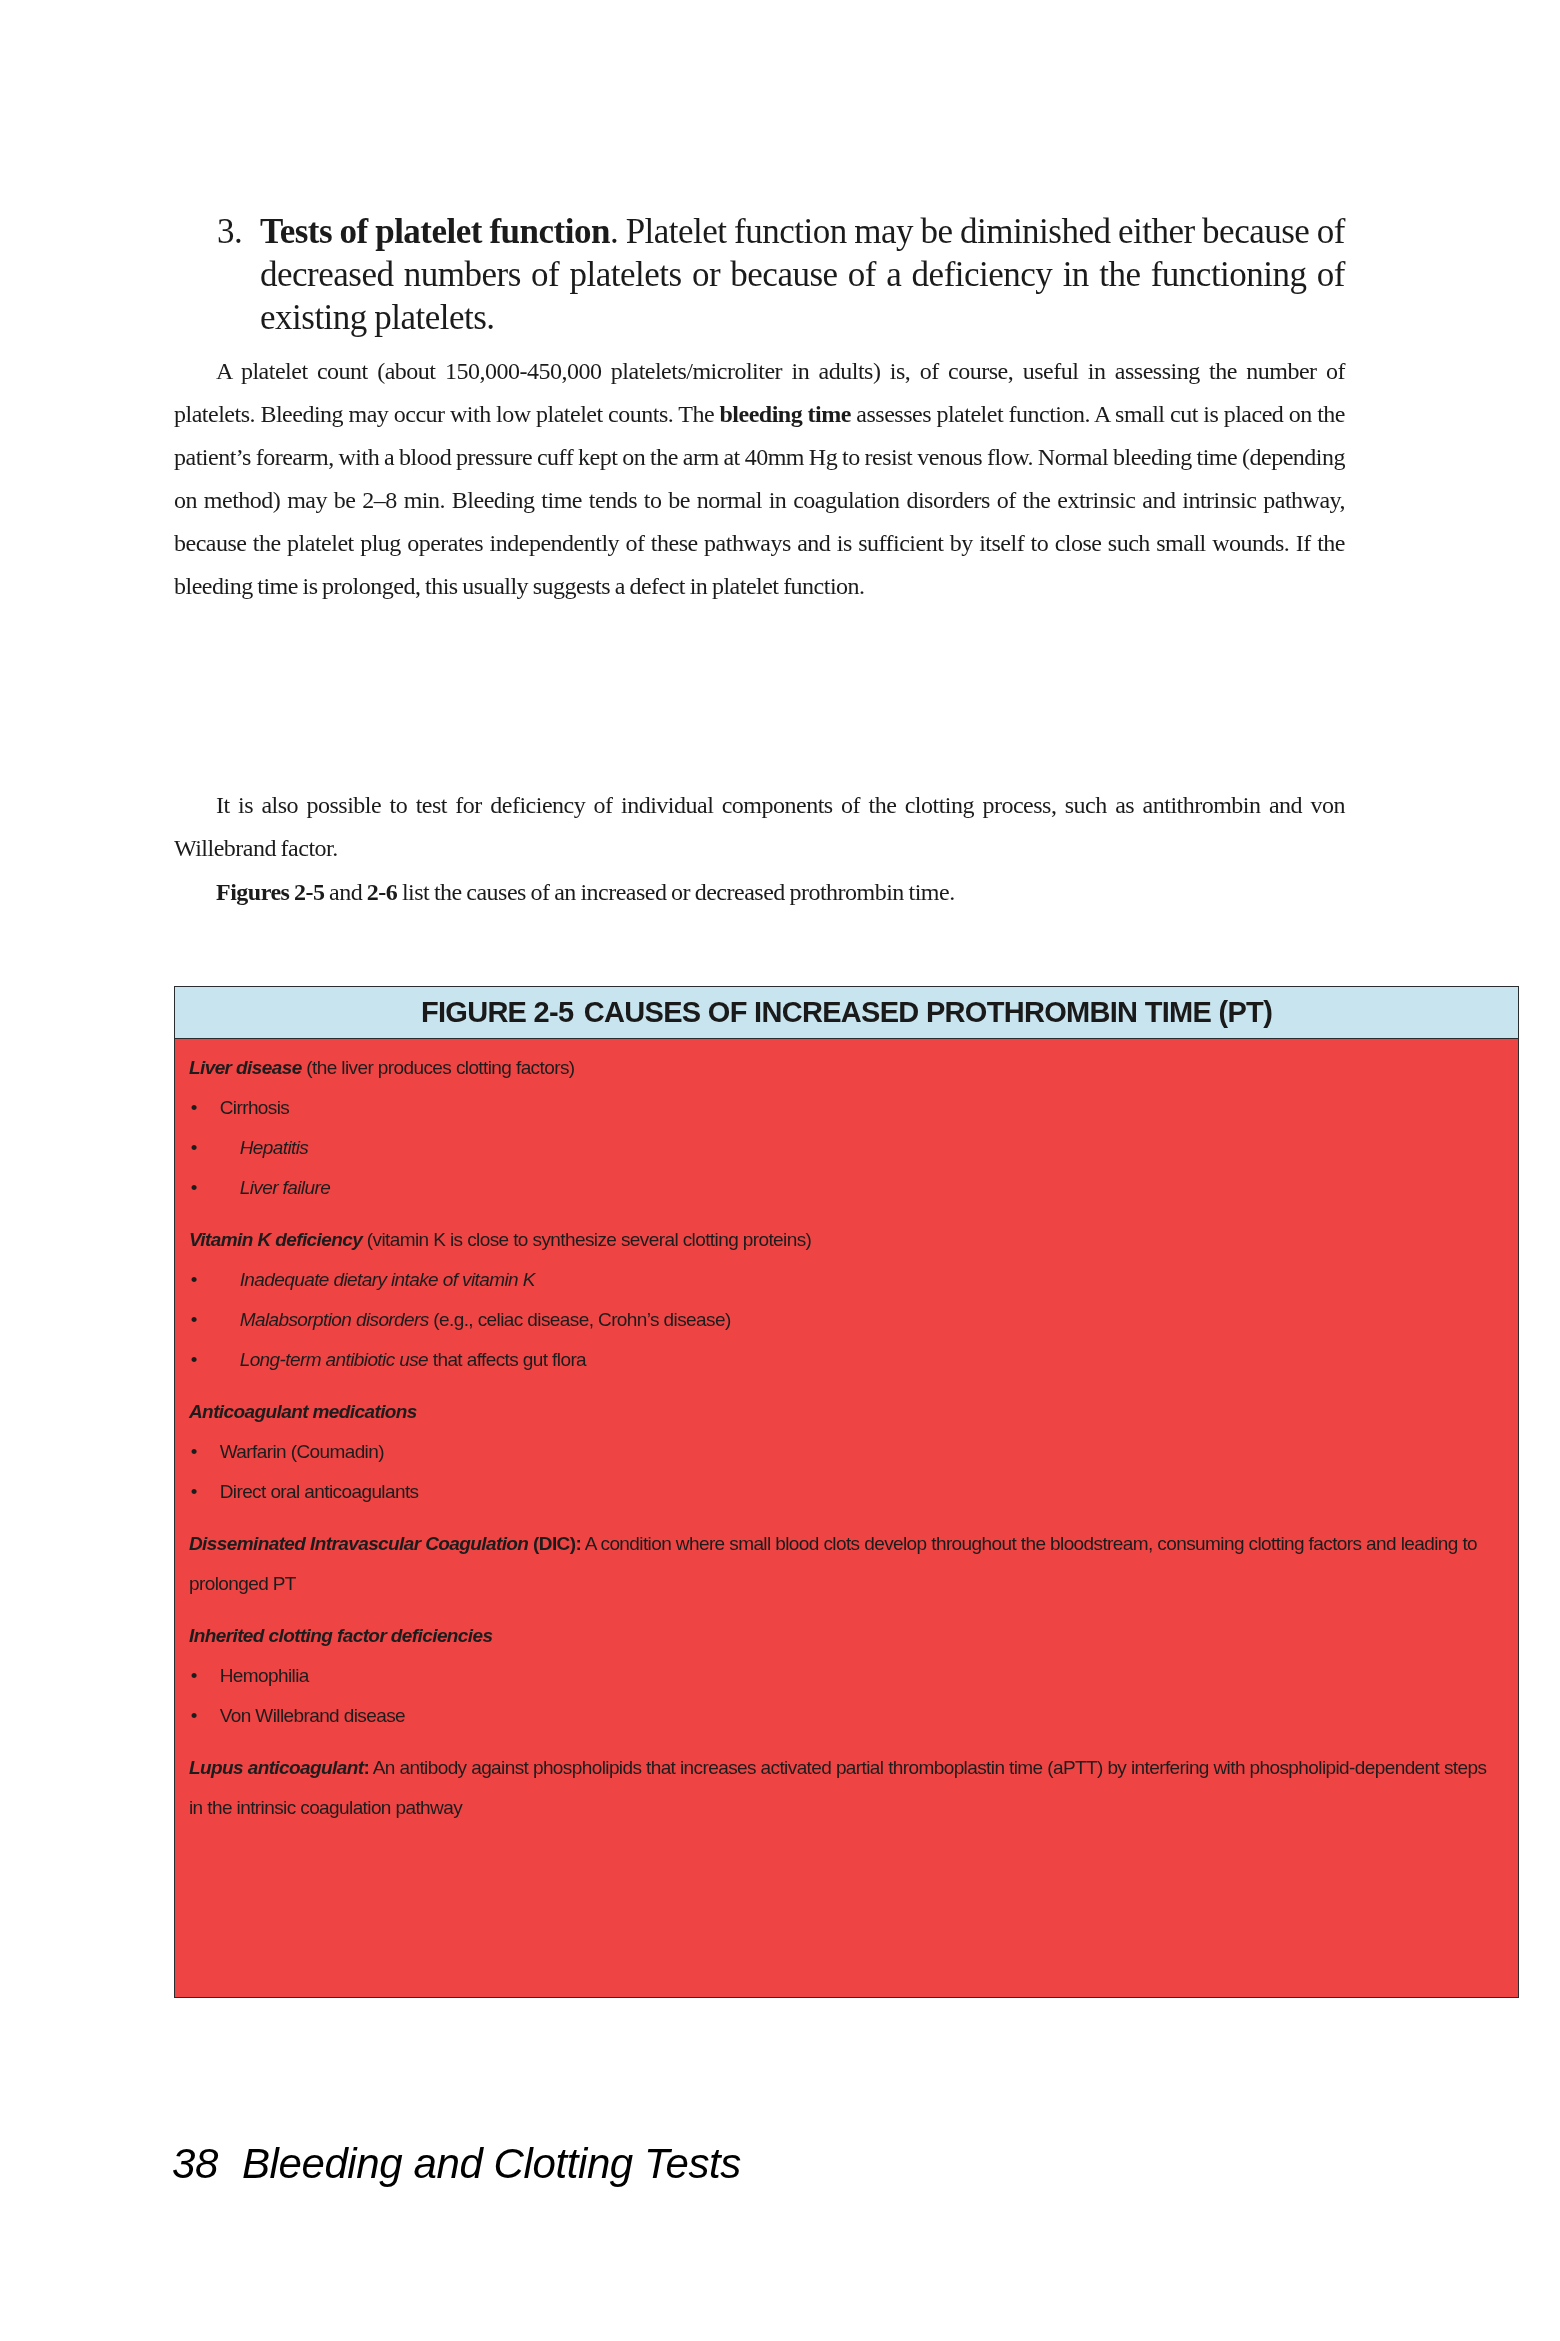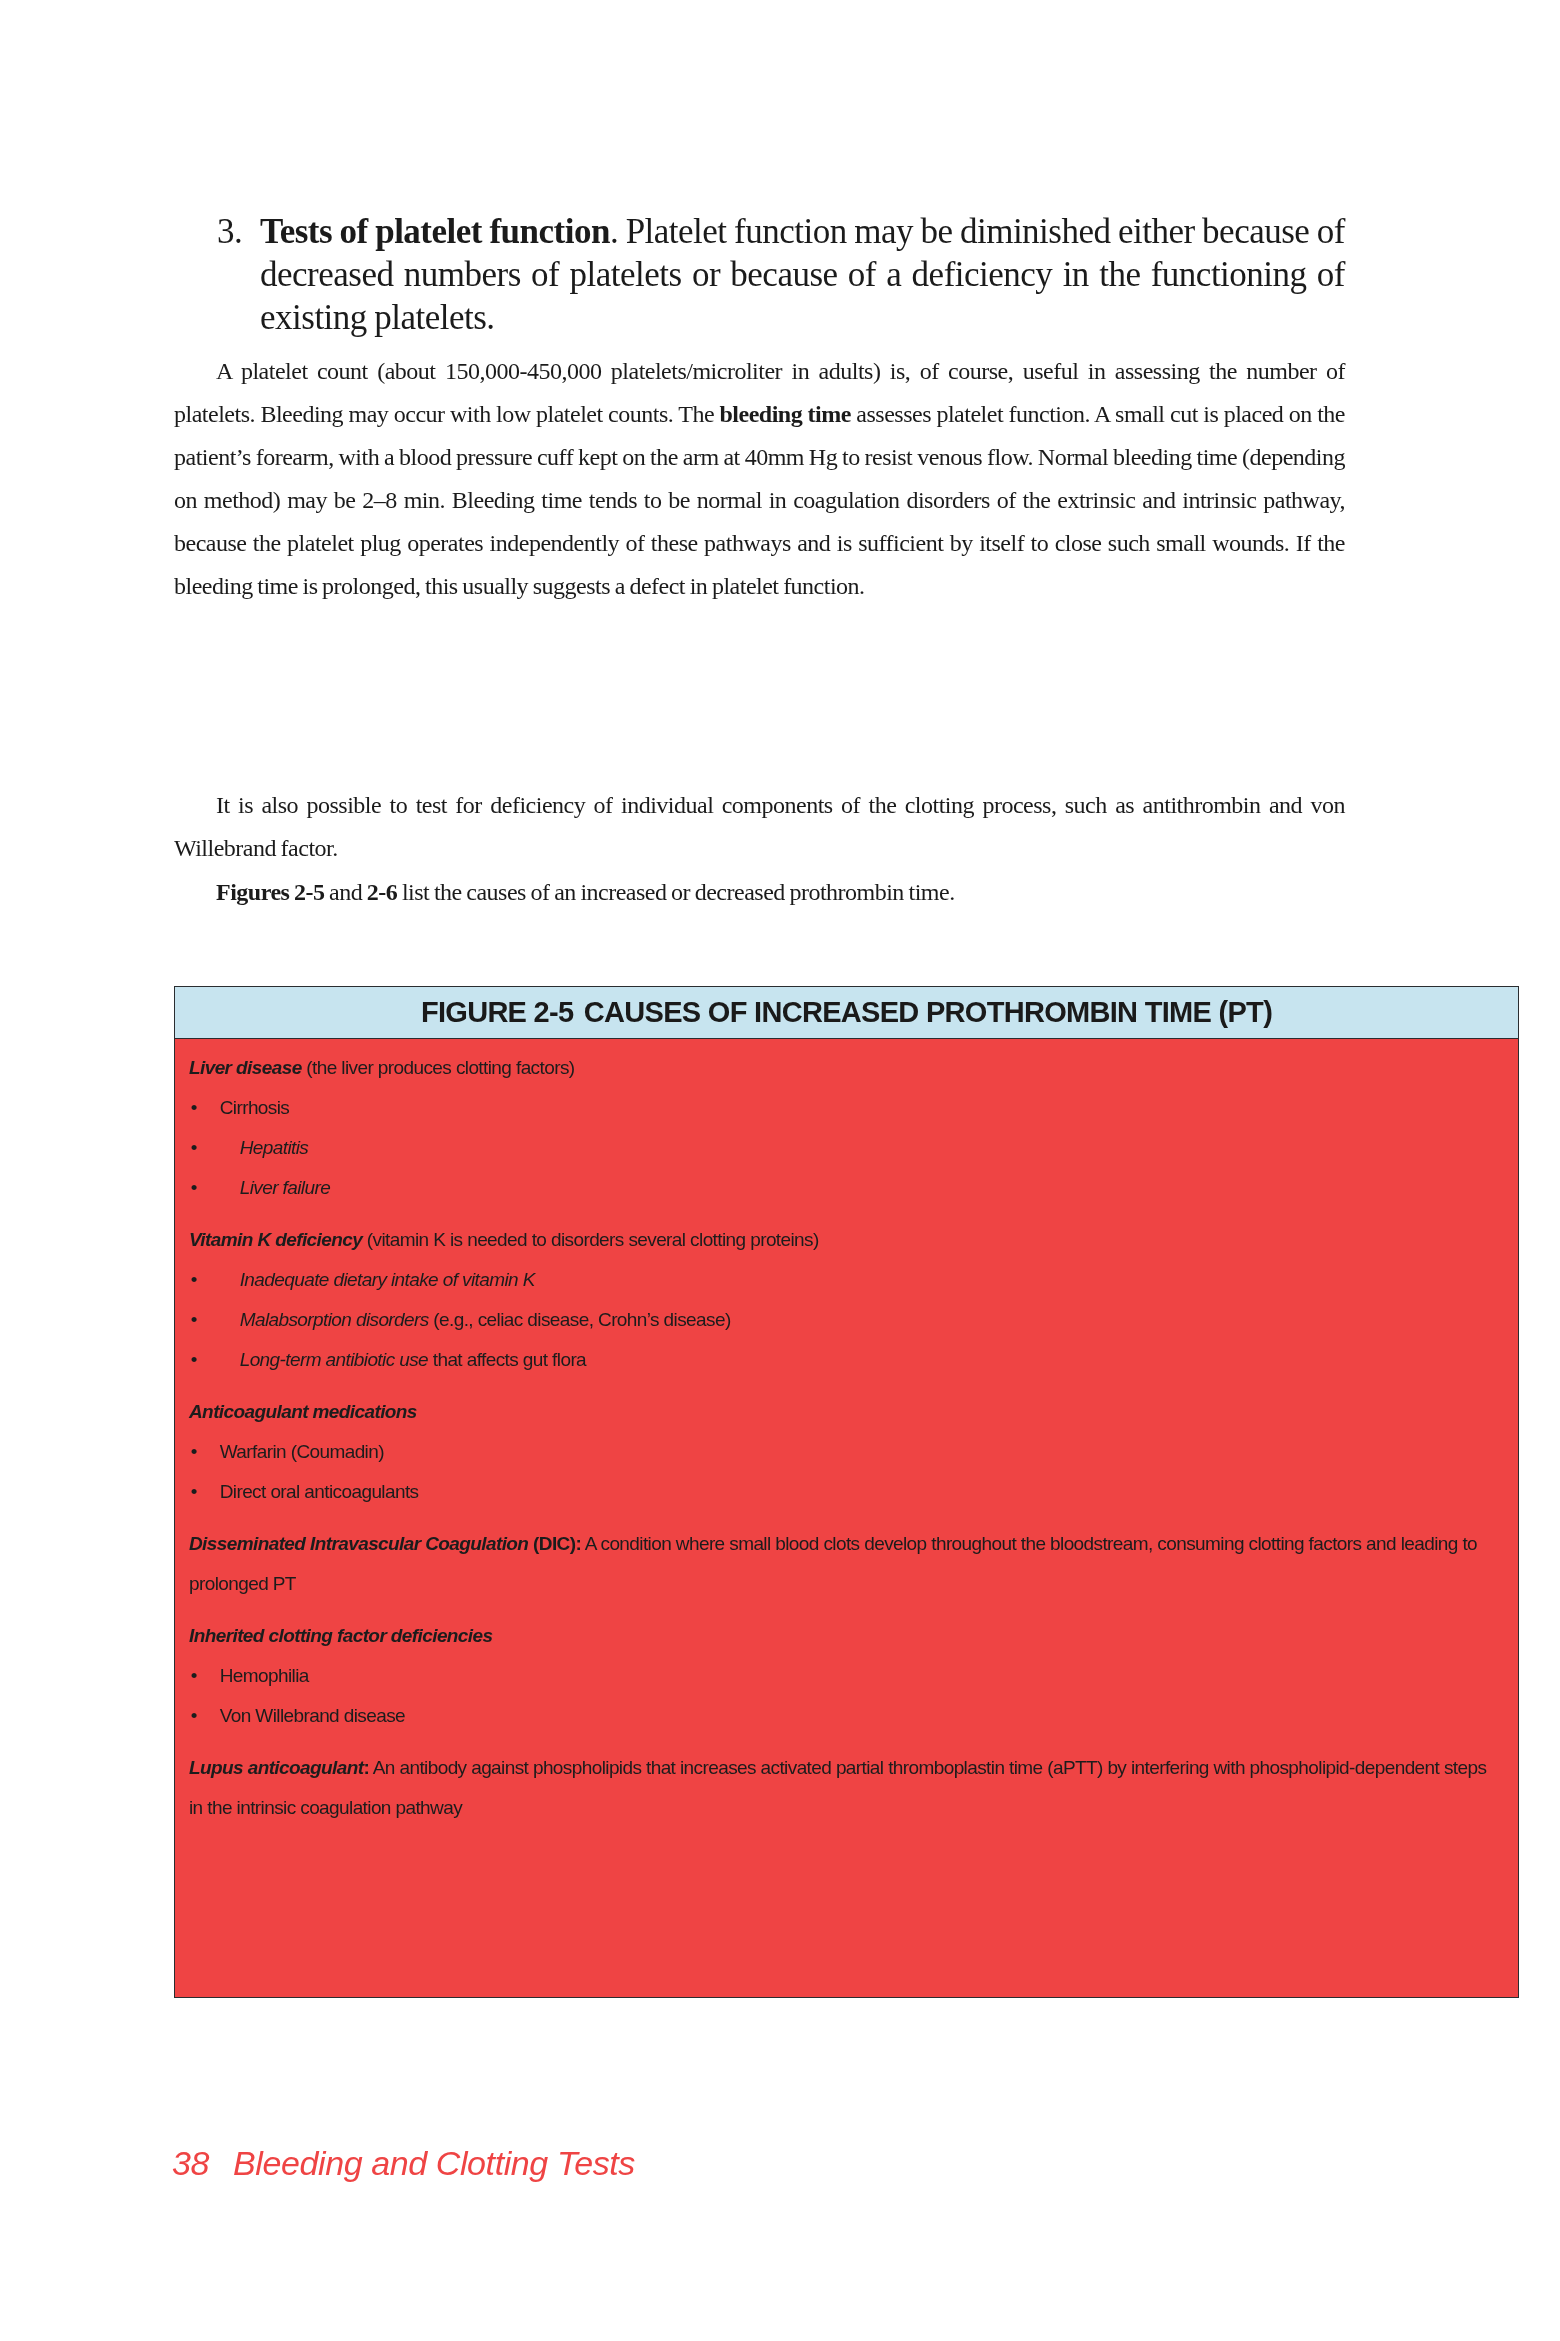--- a/index.html
+++ b/index.html
@@ -113,23 +113,23 @@
   }
   .it { font-style: italic; margin-left: 20px; }
 
   
   .footer {
     position: absolute;
     left: 172px;
     top: 2142px;
     font-family: "Liberation Sans", "DejaVu Sans", sans-serif;
     font-style: italic;
-    font-size: 34px;
+    font-size: 42px;
     line-height: 43px;
-    color: #ef4444;
+    color: #000000;
     letter-spacing: -0.4px;
   }
   .footer .pg { margin-right: 24px; }
 </style>
 </head>
 <body>
 
 <div class="page">
 
   <div class="list-item">
@@ -166,21 +166,21 @@
             <span class="dot">•</span>
             <span class="it">Hepatitis</span>
           </div>
         <div class="bullet">
             <span class="dot">•</span>
             <span class="it">Liver failure</span>
           </div>
       </div>
 
       <div class="fsec">
-        <div><span class="head-strong">Vitamin K deficiency</span><span> (vitamin K is needed to disorders several clotting proteins)</span></div>
+        <div><span class="head-strong">Vitamin K deficiency</span><span> (vitamin K is close to synthesize several clotting proteins)</span></div>
         <div class="bullet">
             <span class="dot">•</span>
             <span><span class="it">Inadequate dietary intake of vitamin K</span><span></span></span>
           </div>
         <div class="bullet">
             <span class="dot">•</span>
             <span><span class="it">Malabsorption disorders</span><span> (e.g., celiac disease, Crohn’s disease)</span></span>
           </div>
         <div class="bullet">
             <span class="dot">•</span>

